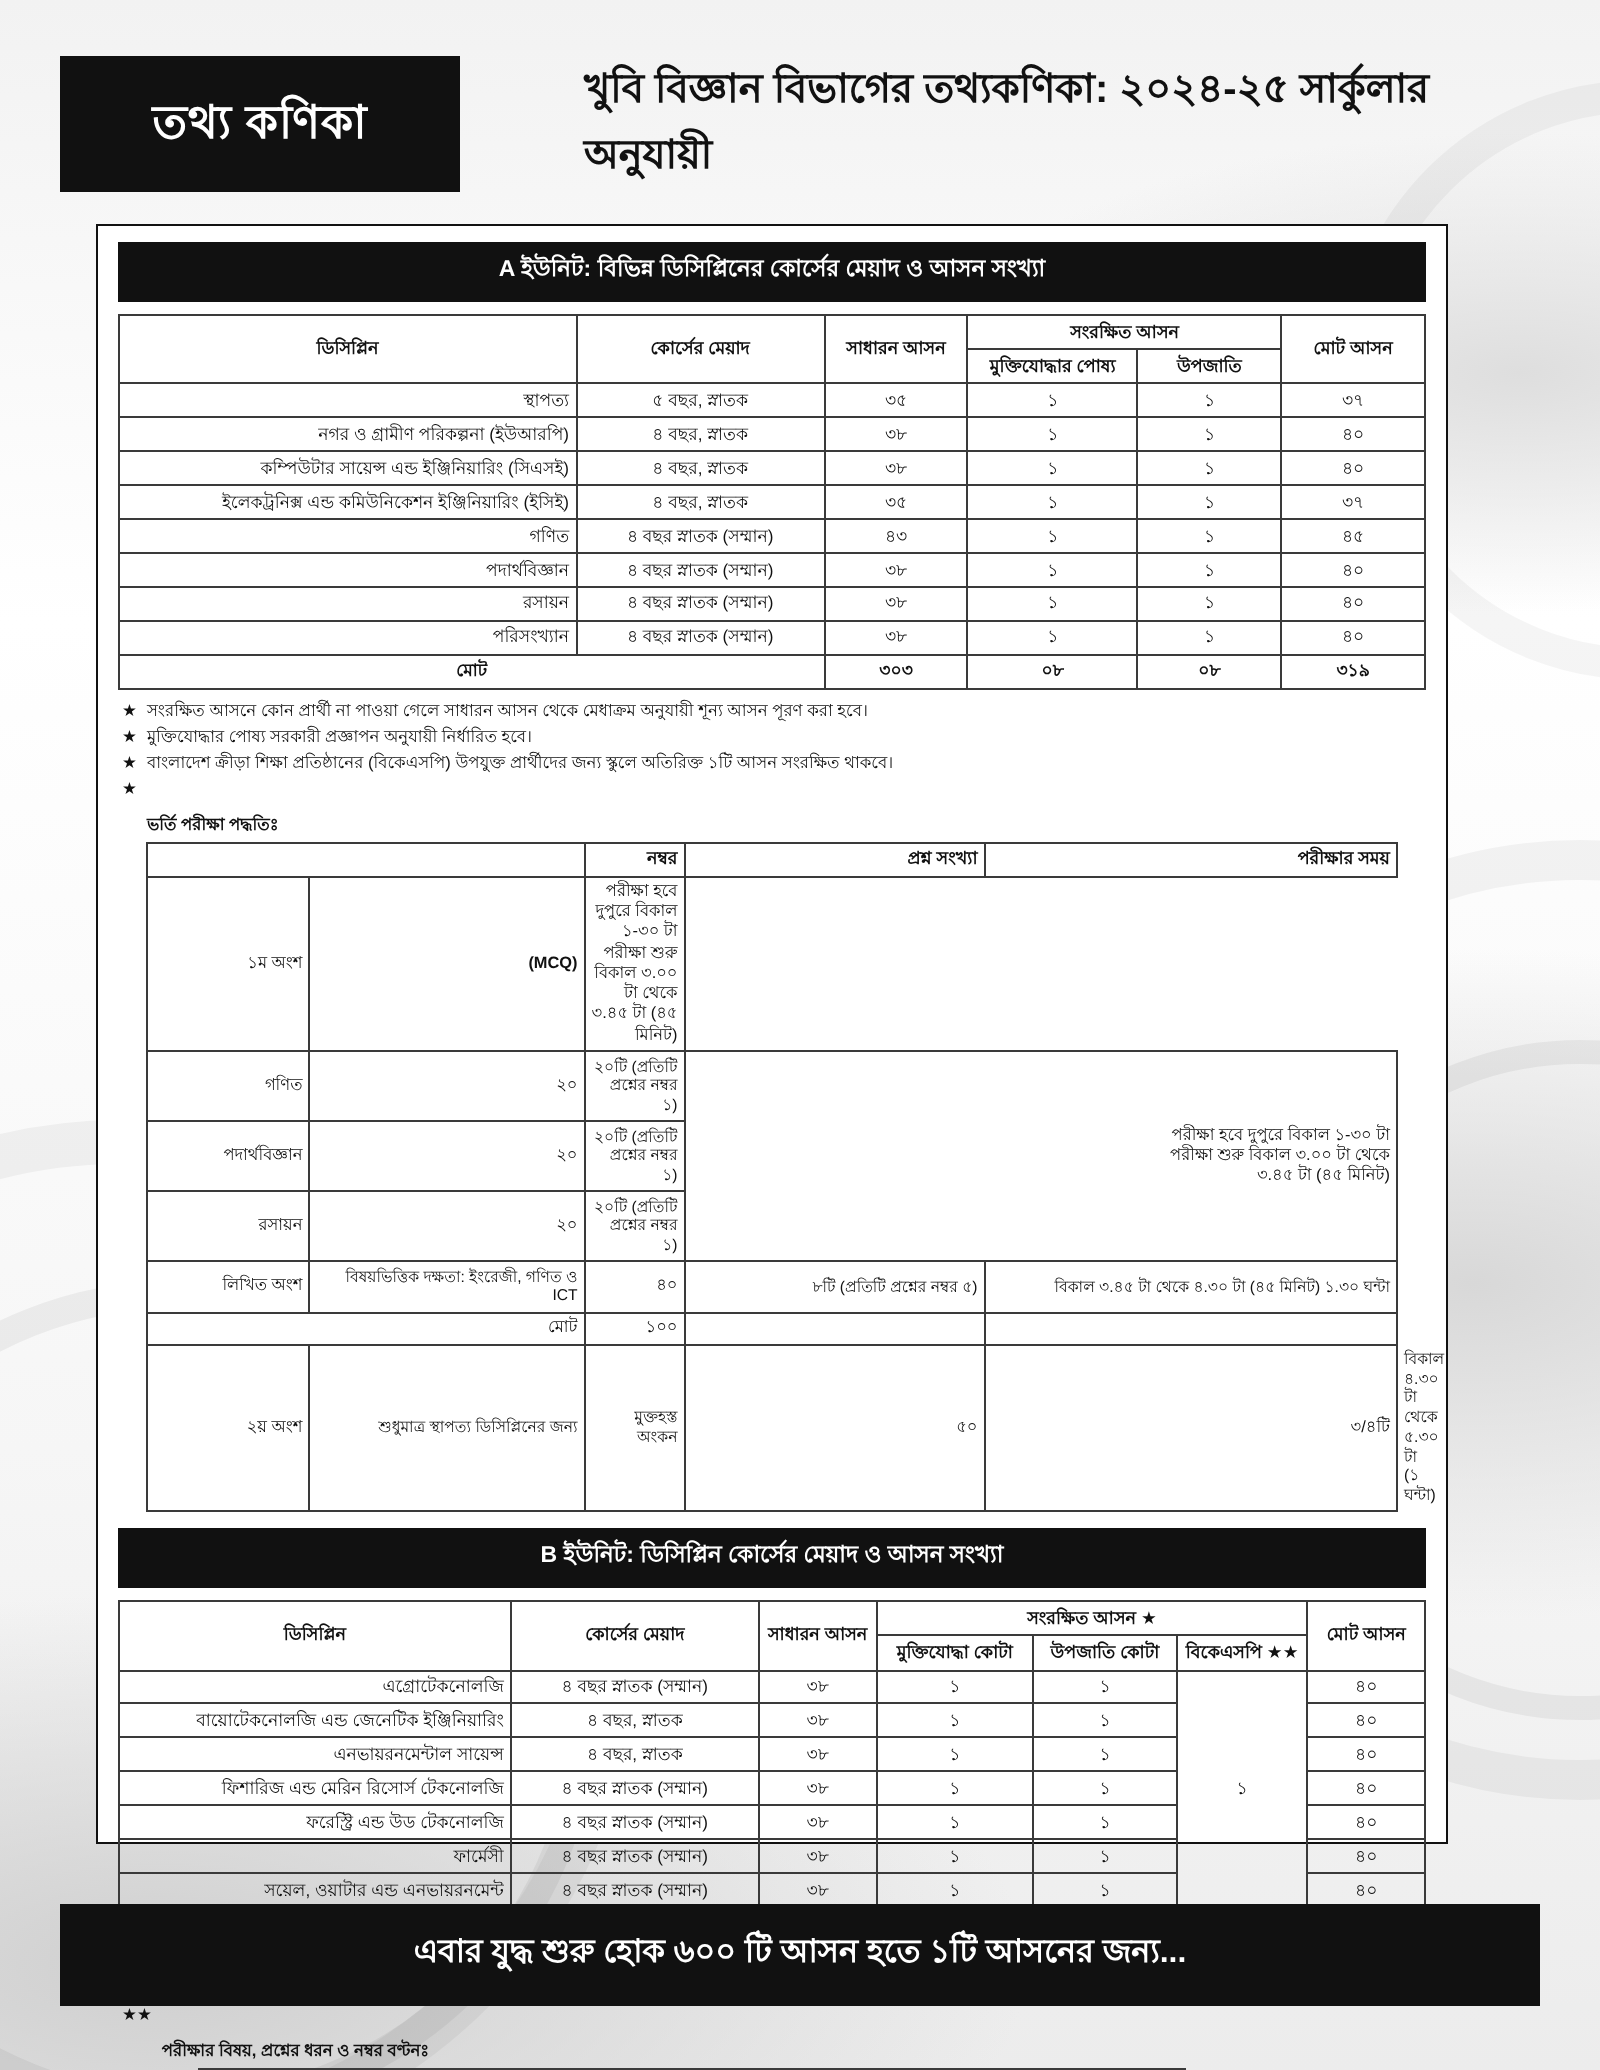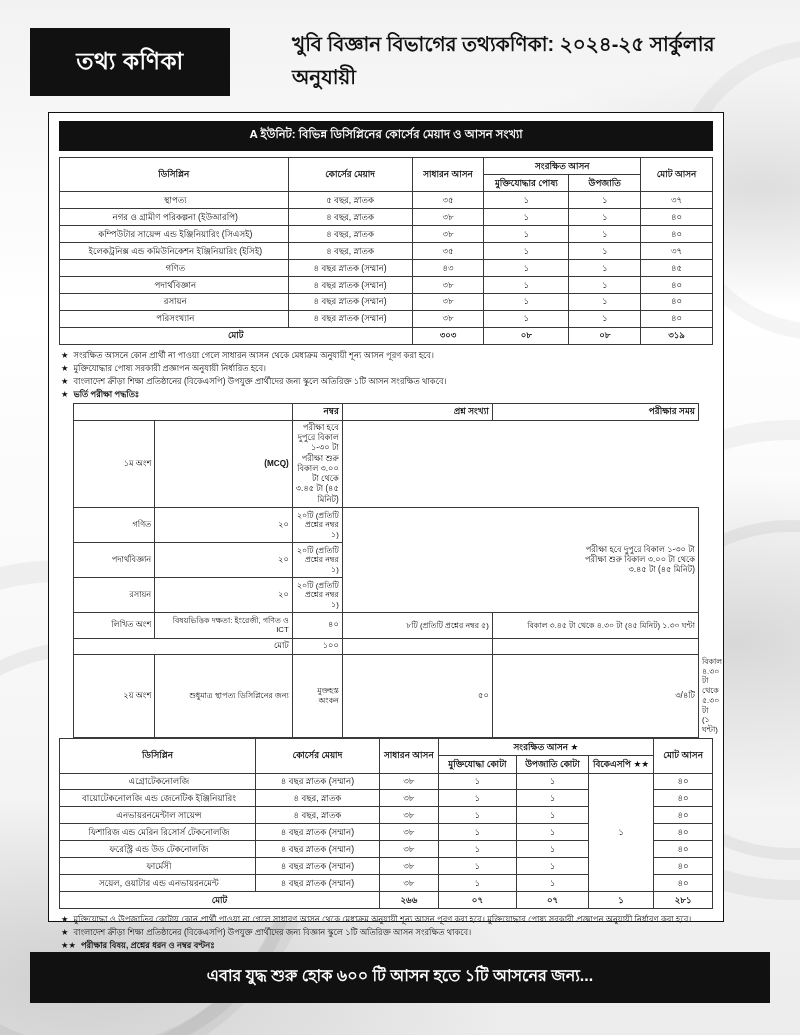--- a/index.html
+++ b/index.html
@@ -73,32 +73,32 @@
     table-layout: fixed;
   }
   table.grid th, table.grid td {
     border: 1px solid #3a3a3a;
     padding: 2.6px 3px;
     text-align: center;
     vertical-align: middle;
     line-height: 1.25;
   }
   table.grid th { font-weight: bold; font-size: 8.8px; }
-  table.grid td.left { text-align: center; padding-left: 6px; }
+  table.grid td.left { text-align: right; padding-left: 6px; }
   table.grid tr.total td { font-weight: bold; }
 
   .notes { margin: 5px 2px 0 2px; }
   .note {
     font-size: 8.3px; color: #111;
     display: flex; align-items: flex-start;
     margin-bottom: 2.5px; line-height: 1.3;
   }
   .note .star { margin-right: 5px; flex: 0 0 auto; }
   .note .txt { flex: 1 1 auto; }
-  .note.bold .txt { font-weight: bold; }
+  .note.bold .txt { font-weight: bold; margin-top: 18px; }
 
   .sub-label { font-size: 8.6px; font-weight: bold; margin: 4px 0 3px 14px; }
 
   .mini-wrap { padding: 0 14px 0 14px; }
   table.mini { font-size: 8.2px; }
   table.mini th, table.mini td { padding: 2.4px 3px; text-align: right; }
 
   .footer-bar {
     position: absolute; left: 30px; bottom: 32px; right: 30px;
     background: #111111; color: #ffffff;
@@ -323,20 +323,21 @@
             <td class="small">শুধুমাত্র স্থাপত্য ডিসিপ্লিনের জন্য</td>
             <td class="small">মুক্তহস্ত অংকন</td>
             <td>৫০</td>
             <td>৩/৪টি</td>
             <td class="small">বিকাল ৪.৩০ টা থেকে ৫.৩০ টা (১ ঘন্টা)</td>
           </tr>
         </tbody>
       </table>
     </div>
 
+    <div class="unit-bar" style="margin-top:8px">B ইউনিট: ডিসিপ্লিন কোর্সের মেয়াদ ও আসন সংখ্যা</div>
 
     <table class="grid">
       <colgroup>
         <col style="width:30%">
           <col style="width:19%">
           <col style="width:9%">
         <col style="width:12%">
           <col style="width:11%">
           <col style="width:10%">
           <col style="width:9%">

